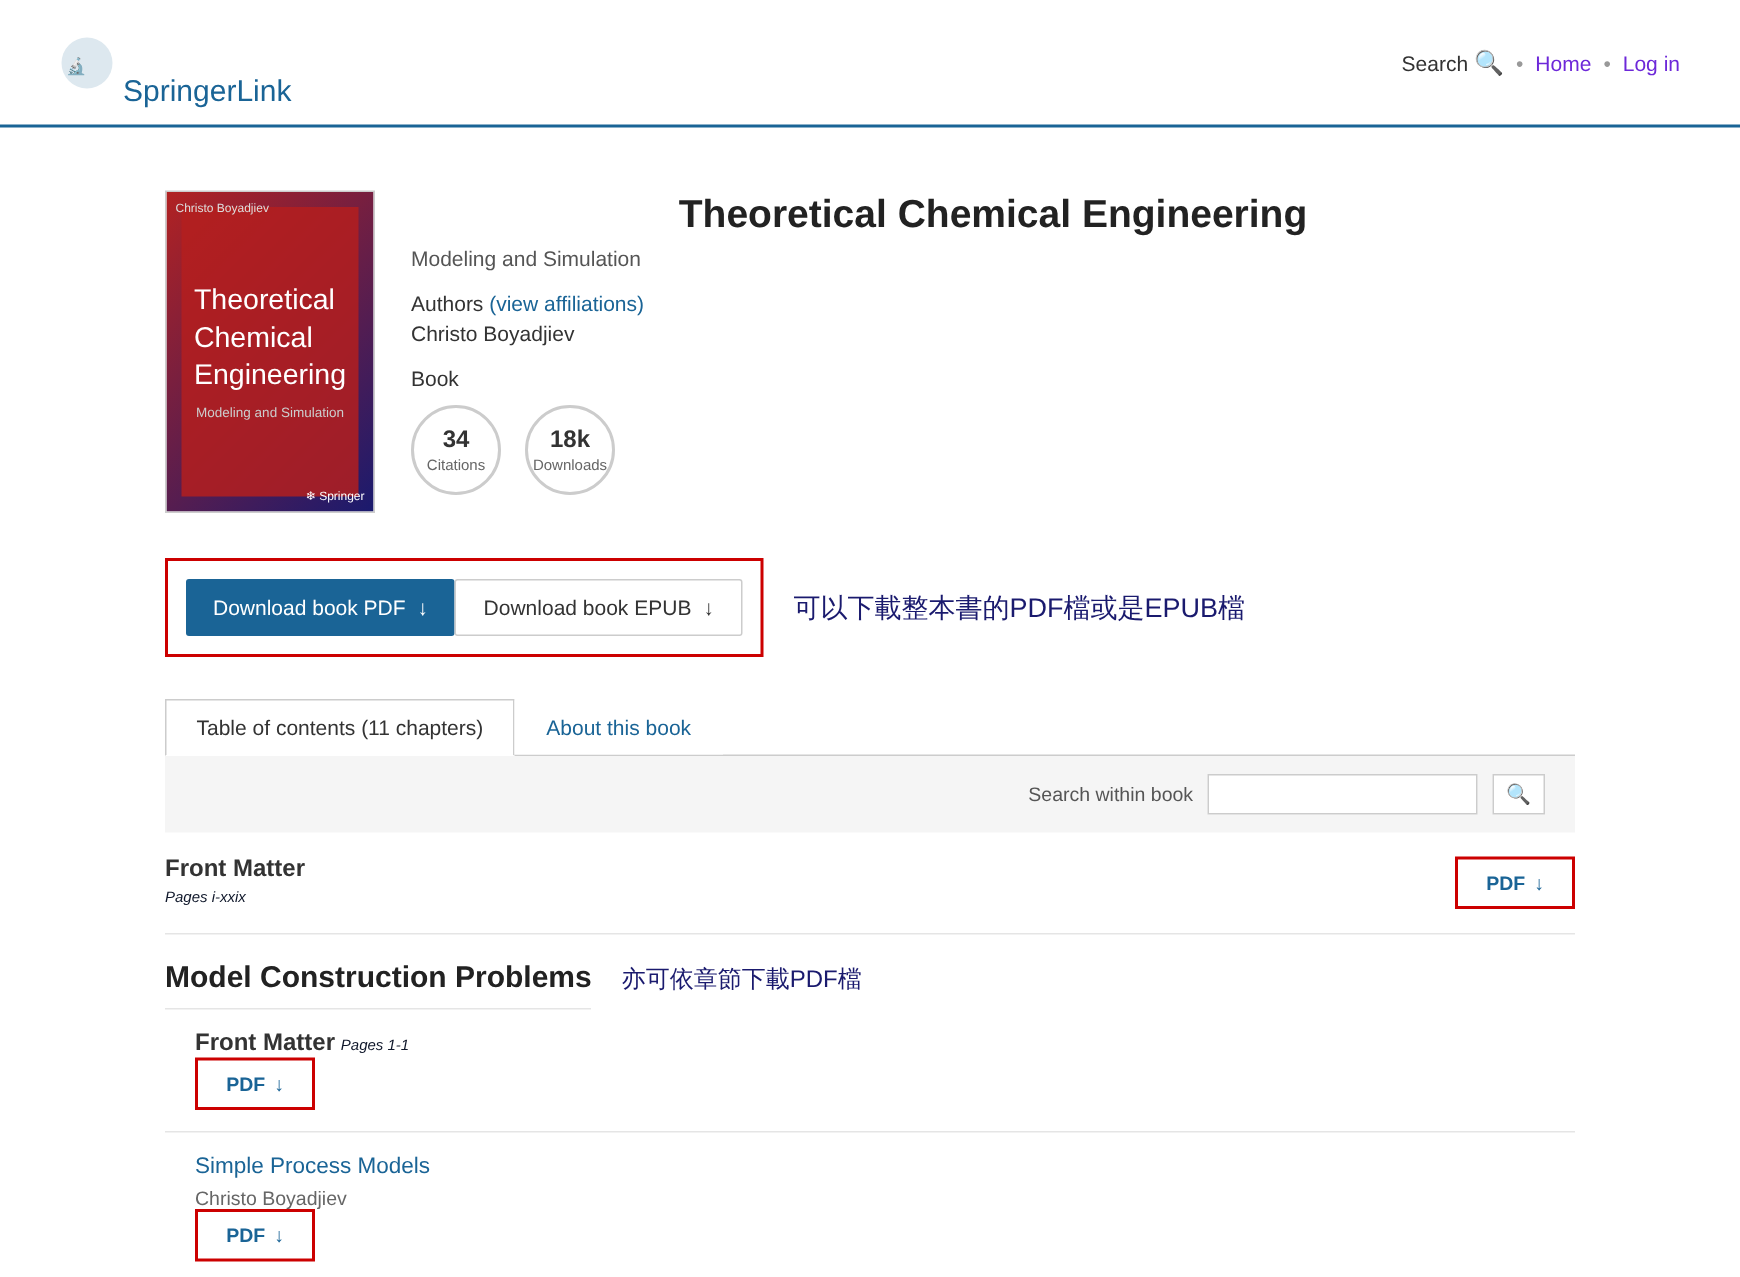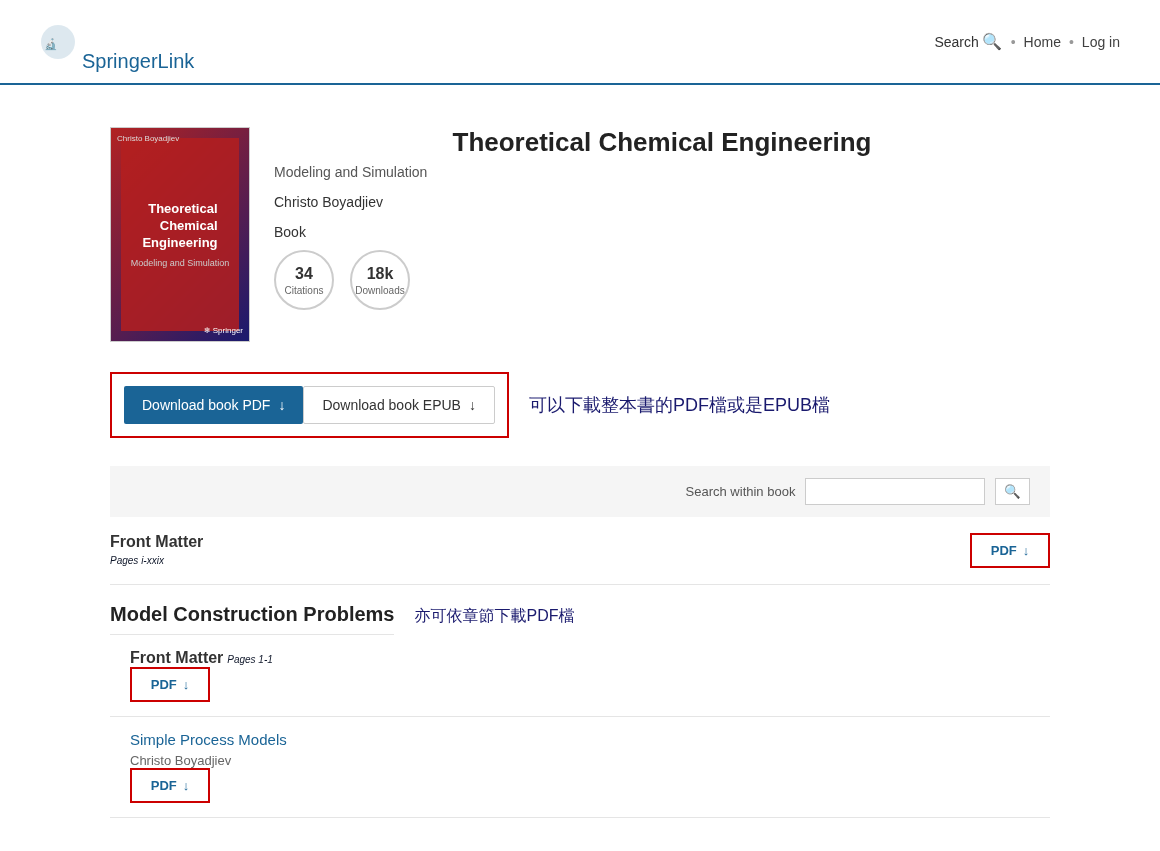--- a/index.html
+++ b/index.html
@@ -29,21 +29,21 @@
       margin-top: 40px;
     }
     .header-nav {
       display: flex;
       align-items: center;
       gap: 8px;
       font-size: 14px;
       color: #333;
     }
     .header-nav a {
-      color: #404040;
+      color: #6d28d9;
       text-decoration: none;
       text-align: right;
     }
     .header-nav .search-btn {
       display: flex;
       align-items: center;
       gap: 4px;
       cursor: pointer;
     }
     .header-nav .dot {
@@ -82,23 +82,23 @@
       width: 100%;
       height: 100%;
       display: flex;
       flex-direction: column;
       align-items: center;
       justify-content: center;
       padding: 8px;
     }
     .book-cover-title {
       color: #fff;
-      font-size: 13px;
-      font-weight: bold;
-      text-align: right;
+      font-size: 19px;
+      font-weight: normal;
+      text-align: left;
       line-height: 1.3;
     }
     .book-cover-subtitle {
       color: #ccc;
       font-size: 9px;
       text-align: center;
       margin-top: 6px;
     }
     .book-cover-springer {
       position: absolute;
@@ -369,20 +369,24 @@
         <div style="position:absolute;top:6px;left:6px;right:6px;color:#ddd;font-size:8px;">Christo Boyadjiev</div>
         <div class="book-cover-title">Theoretical<br>Chemical<br>Engineering</div>
         <div class="book-cover-subtitle">Modeling and Simulation</div>
         <div class="book-cover-springer">❄ Springer</div>
       </div>
     </div>
 
     <div class="book-info">
       <h1 class="book-title">Theoretical Chemical Engineering</h1>
       <p class="book-subtitle">Modeling and Simulation</p>
+      <p class="book-authors-row">
+        <span>Authors</span>
+        <a href="#">(view affiliations)</a>
+      </p>
       <p class="book-author-name">Christo Boyadjiev</p>
       <p class="book-type">Book</p>
       <div class="book-metrics">
         <div class="metric-circle">
           <span class="metric-value">34</span>
           <span class="metric-label">Citations</span>
         </div>
         <div class="metric-circle">
           <span class="metric-value">18k</span>
           <span class="metric-label">Downloads</span>
@@ -398,20 +402,29 @@
         <span>↓</span>
       </button>
       <button class="btn-epub">
         <span>Download book EPUB</span>
         <span>↓</span>
       </button>
     </div>
     <span class="download-note">可以下載整本書的PDF檔或是EPUB檔</span>
   </div>
 
+  <div class="tabs-row">
+    <div class="tab active">
+      <span>Table of contents</span>
+      <span>(11 chapters)</span>
+    </div>
+    <div class="tab">
+      <span>About this book</span>
+    </div>
+  </div>
 
   <div class="search-bar">
     <label>Search within book</label>
     <input type="text" style="border: 1px solid rgb(204, 204, 204); padding: 5px 8px; font-size: 13px; width: 180px;">
     <button style="background:#fff;border:1px solid #ccc;padding:5px 8px;cursor:pointer;">
       <span>🔍</span>
     </button>
   </div>
 
   <div class="content-area">

